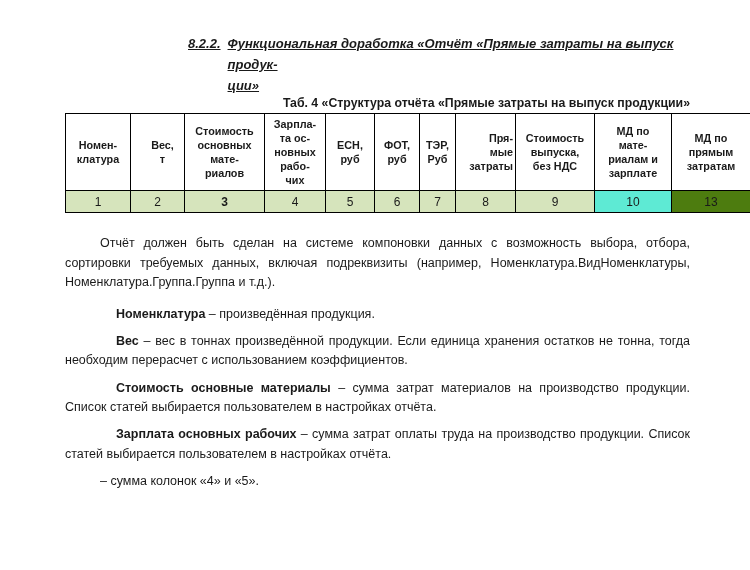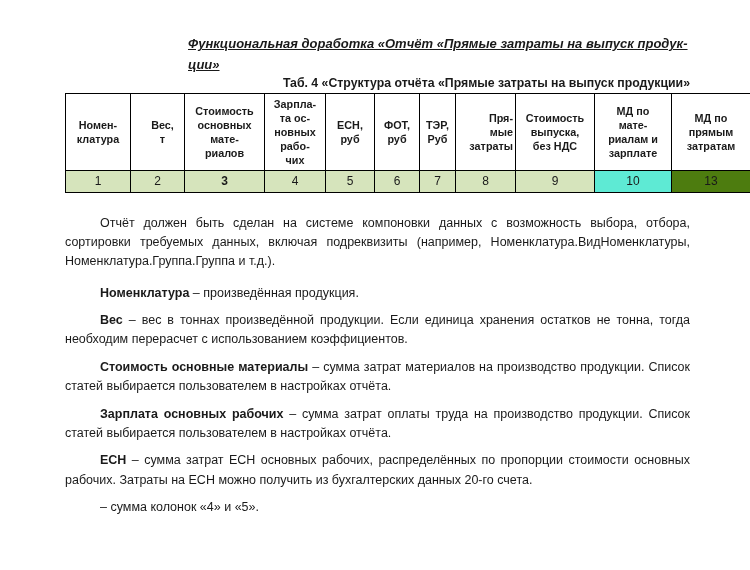--- a/index.html
+++ b/index.html
@@ -87,28 +87,29 @@
     line-height: 1.55;
     margin: 21px 0 12px 0;
   }
   .def {
     text-align: justify;
     text-indent: 35px;
     font-size: 12.5px;
     line-height: 1.55;
     margin: 0 0 8px 0;
   }
-  .def b { font-weight: bold; }
+  .def b { font-weight: bold; margin-left: 16px; }
 </style>
 </head>
 <body>
 
 <div class="page">
 
   <div class="heading">
+    <span class="h-num">8.2.2.</span>
     <span class="h-text"><span>Функциональная доработка «Отчёт «Прямые затраты на выпуск продук-</span><br><span>ции»</span></span>
   </div>
 
 
   <p class="caption">Таб.  4 «Структура отчёта «Прямые затраты на выпуск продукции»</p>
 
   <table class="report">
     <thead>
       <tr id="header-row">
           <th style="width: 60px;">Номен-
@@ -162,17 +163,16 @@
     </tbody>
   </table>
 
   <p class="body-par">Отчёт должен быть сделан на системе компоновки данных с возможность выбора, отбора, сортировки требуемых данных, включая подреквизиты (например, Номенклатура.ВидНоменклатуры, Номенклатура.Группа.Группа и т.д.).</p>
 
   <div id="definitions">
       <p class="def"><b>Номенклатура</b> – произведённая продукция.</p>
       <p class="def"><b>Вес</b> – вес в тоннах произведённой продукции. Если единица хранения остатков не тонна, тогда необходим перерасчет с использованием коэффициентов.</p>
       <p class="def"><b>Стоимость основные материалы</b> – сумма затрат материалов на производство продукции. Список статей выбирается пользователем в настройках отчёта.</p>
       <p class="def"><b>Зарплата основных рабочих</b> – сумма затрат оплаты труда на производство продукции. Список статей выбирается пользователем в настройках отчёта.</p>
-      <p class="def"><b>ЕСН</b> – сумма затрат ЕСН основных рабочих, распределённых по пропорции стоимости основных рабочих. Затраты на ЕСН можно получить из бухгалтерских данных 20-го счета.</p>
       <p class="def"> – сумма колонок «4» и «5».</p>
     </div>
 
 </div>
 
 </body></html>

